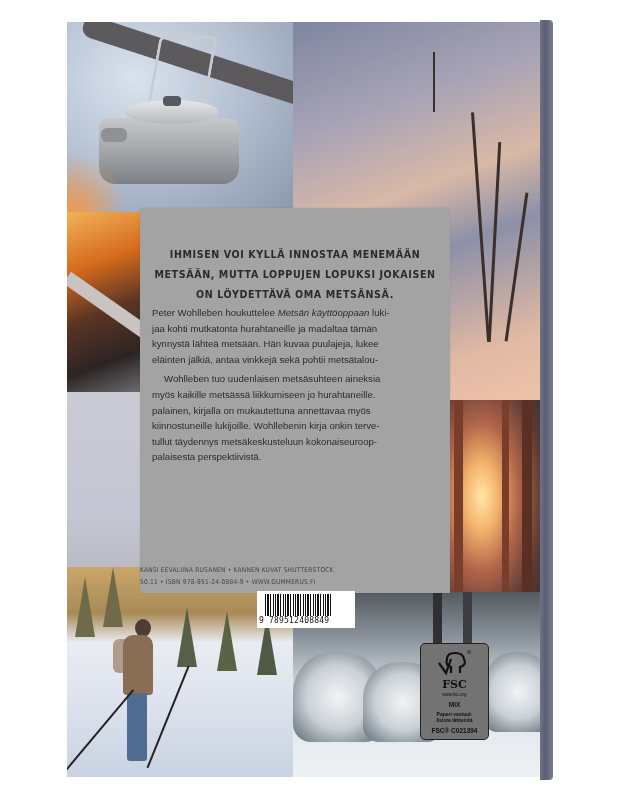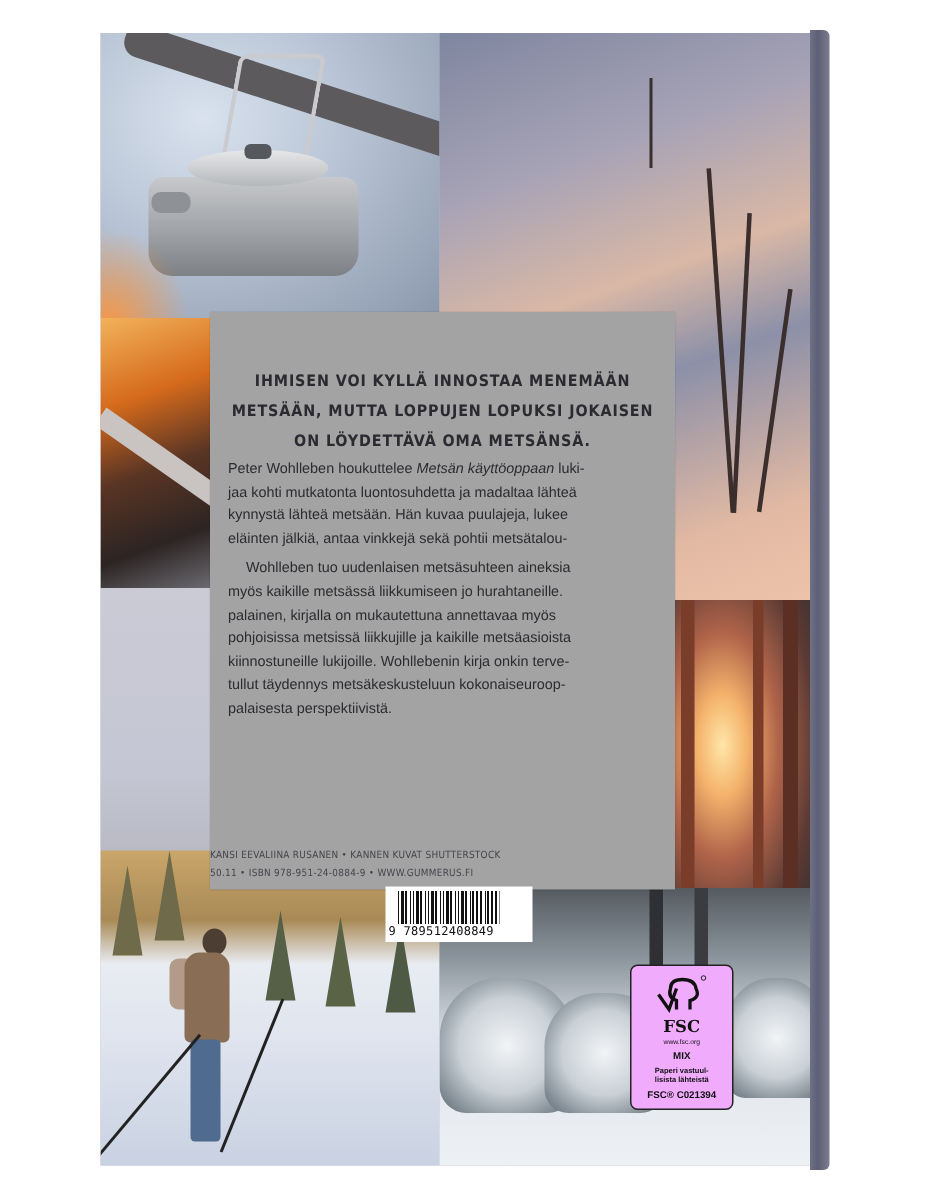--- a/index.html
+++ b/index.html
@@ -63,21 +63,21 @@
   .credits { position:absolute; left:0; top:356px; width:310px; text-align:left; font-family:"DejaVu Sans Condensed","DejaVu Sans", sans-serif; font-size:6.6px; line-height:12px; color:#44444c; letter-spacing:0.2px; }
   .credits span { display:block; }
 
   
   .barcode { position:absolute; left:190px; top:569px; width:98px; height:37px; background:#ffffff; }
   .bars { position:absolute; left:8px; top:3px; width:68px; height:22px;
     background: repeating-linear-gradient(90deg,#111 0 1px,#fff 1px 2px,#111 2px 4px,#fff 4px 5px,#111 5px 6px,#fff 6px 8px,#111 8px 9px,#fff 9px 10px); }
   .isbn-digits { position:absolute; left:2px; top:25px; width:78px; font-family:"DejaVu Sans Mono", monospace; font-size:8px; letter-spacing:0.2px; color:#111; }
 
   
-  .fsc { position:absolute; left:353px; top:621px; width:67px; height:95px; background:#f0abfc; border:1px solid #222; border-radius:5px; text-align:center; color:#111; }
+  .fsc { position:absolute; left:353px; top:621px; width:67px; height:95px; background:#737373; border:1px solid #222; border-radius:5px; text-align:center; color:#111; }
   .fsc-tree { position:absolute; left:16px; top:5px; width:36px; height:28px; }
   .fsc-word { position:absolute; left:0; top:34px; width:67px; font-family:"DejaVu Serif", serif; font-weight:bold; font-size:11px; }
   .fsc-url { position:absolute; left:0; top:48px; width:67px; font-family:"Liberation Sans", sans-serif; font-size:4.5px; }
   .fsc-mix { position:absolute; left:0; top:57px; width:67px; font-family:"Liberation Sans", sans-serif; font-weight:bold; font-size:6.5px; }
   .fsc-desc { position:absolute; left:0; top:67px; width:67px; font-family:"Liberation Sans", sans-serif; font-weight:bold; font-size:5px; line-height:6px; }
   .fsc-desc span { display:block; }
   .fsc-code { position:absolute; left:0; top:83px; width:67px; font-family:"Liberation Sans", sans-serif; font-weight:bold; font-size:6.5px; }
 </style>
 </head>
 <body>
@@ -138,29 +138,28 @@
   <div class="panel">
     <div class="headline">
       <span>IHMISEN VOI KYLLÄ INNOSTAA MENEMÄÄN</span>
       <span>METSÄÄN, MUTTA LOPPUJEN LOPUKSI JOKAISEN</span>
       <span>ON LÖYDETTÄVÄ OMA METSÄNSÄ.</span>
     </div>
 
     <div class="body-text">
       <p>
         <span class="line"><span>Peter Wohlleben houkuttelee </span><i>Metsän käyttöoppaan</i><span> luki-</span></span>
-        <span class="line">jaa kohti mutkatonta luontosuhdetta ja madaltaa lähteä</span>
+        <span class="line">jaa kohti mutkatonta hurahtaneille ja madaltaa tämän</span>
         <span class="line">kynnystä lähteä metsään. Hän kuvaa puulajeja, lukee</span>
         <span class="line">eläinten jälkiä, antaa vinkkejä sekä pohtii metsätalou-</span>
       </p>
       <p>
         <span class="line" style="text-indent:12px;">Wohlleben tuo uudenlaisen metsäsuhteen aineksia</span>
         <span class="line" style="text-indent:0;">myös kaikille metsässä liikkumiseen jo hurahtaneille.</span>
         <span class="line" style="text-indent:0;">palainen, kirjalla on mukautettuna annettavaa myös</span>
-        <span class="line" style="text-indent:0;">pohjoisissa metsissä liikkujille ja kaikille metsäasioista</span>
         <span class="line" style="text-indent:0;">kiinnostuneille lukijoille. Wohllebenin kirja onkin terve-</span>
         <span class="line" style="text-indent:0;">tullut täydennys metsäkeskusteluun kokonaiseuroop-</span>
         <span class="line" style="text-indent:0;">palaisesta perspektiivistä.</span>
       </p>
     </div>
 
     <div class="credits">
       <span>KANSI EEVALIINA RUSANEN  •  KANNEN KUVAT SHUTTERSTOCK</span>
       <span>50.11  •  ISBN 978-951-24-0884-9  •  WWW.GUMMERUS.FI</span>
     </div>

